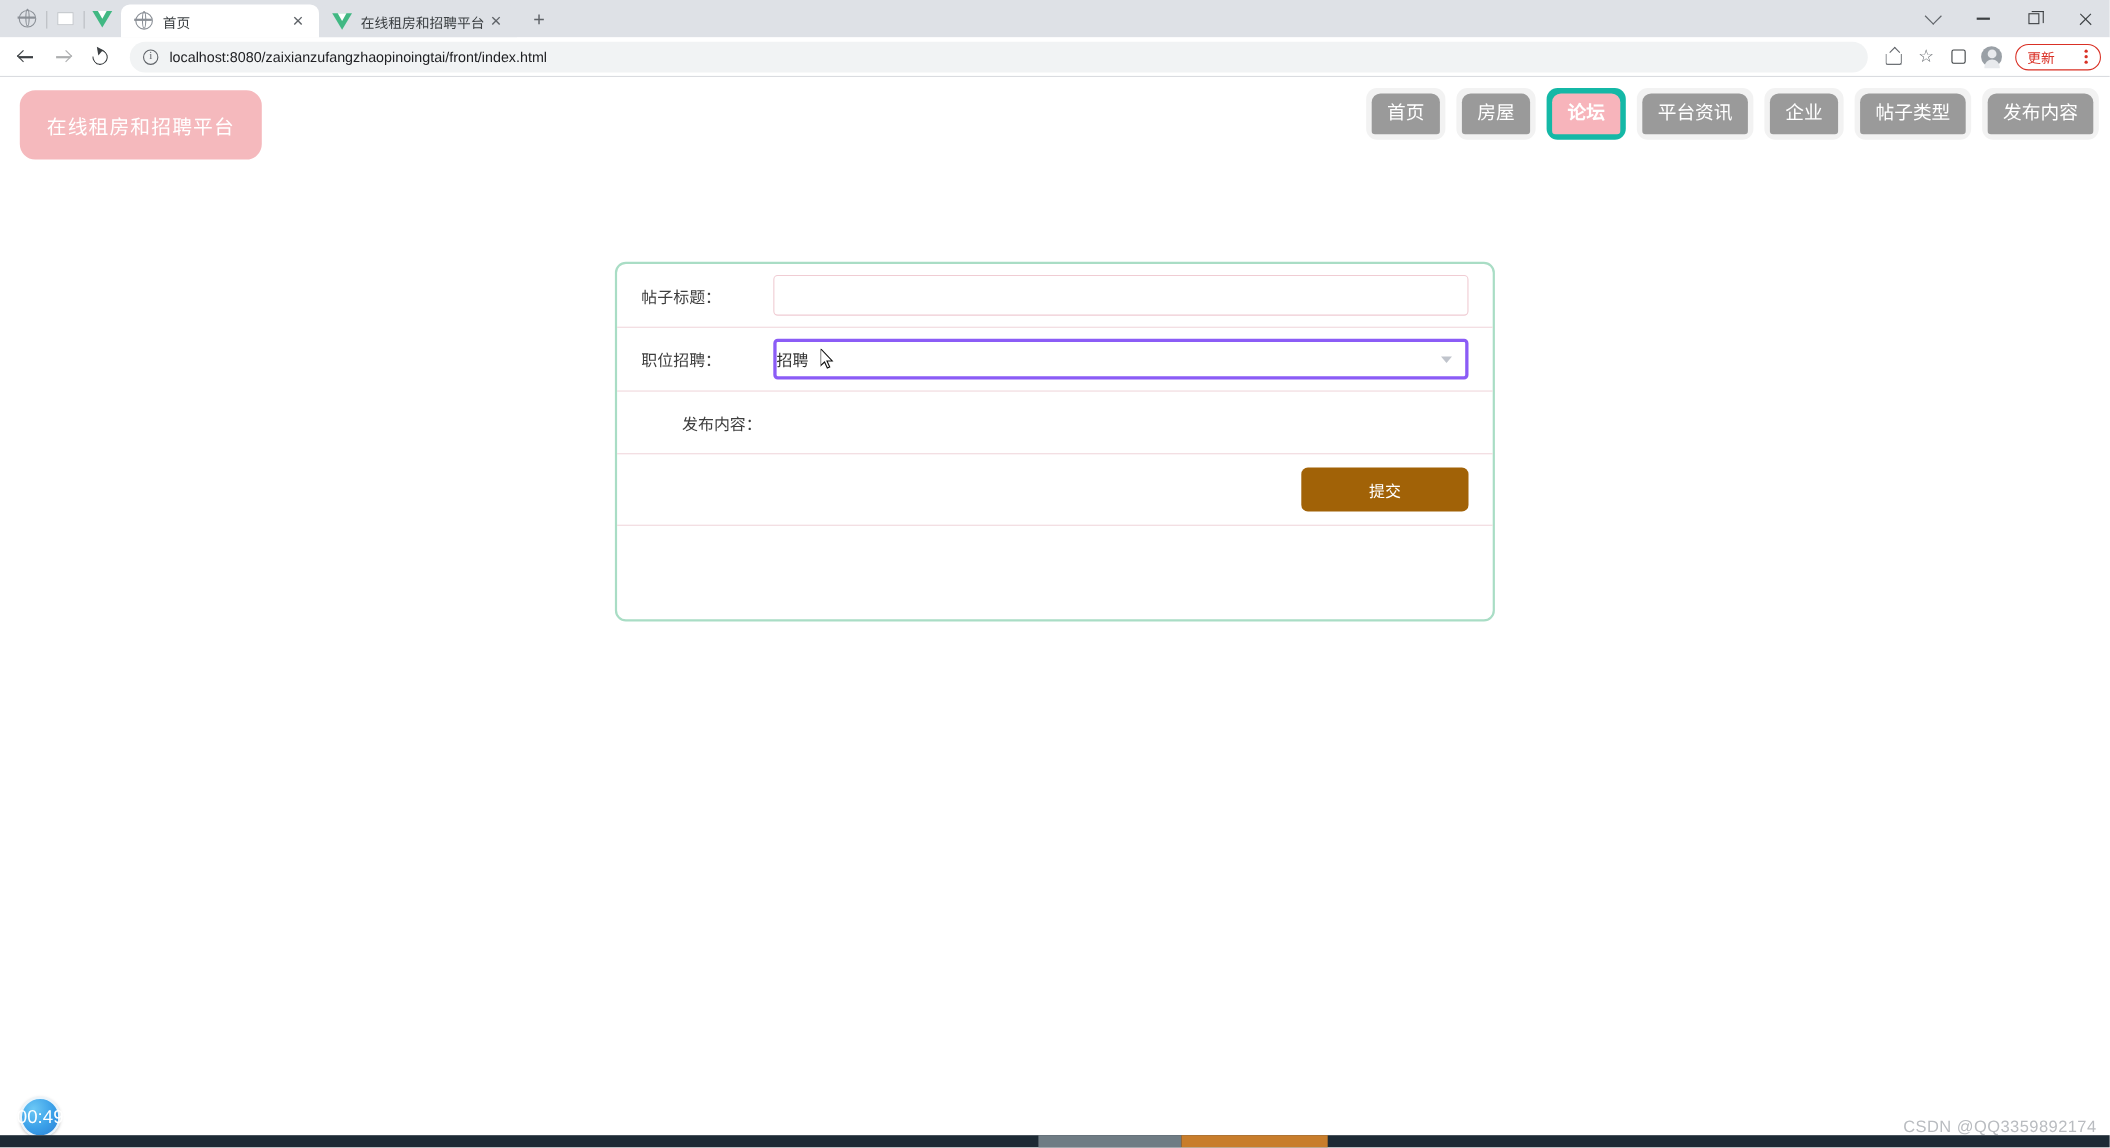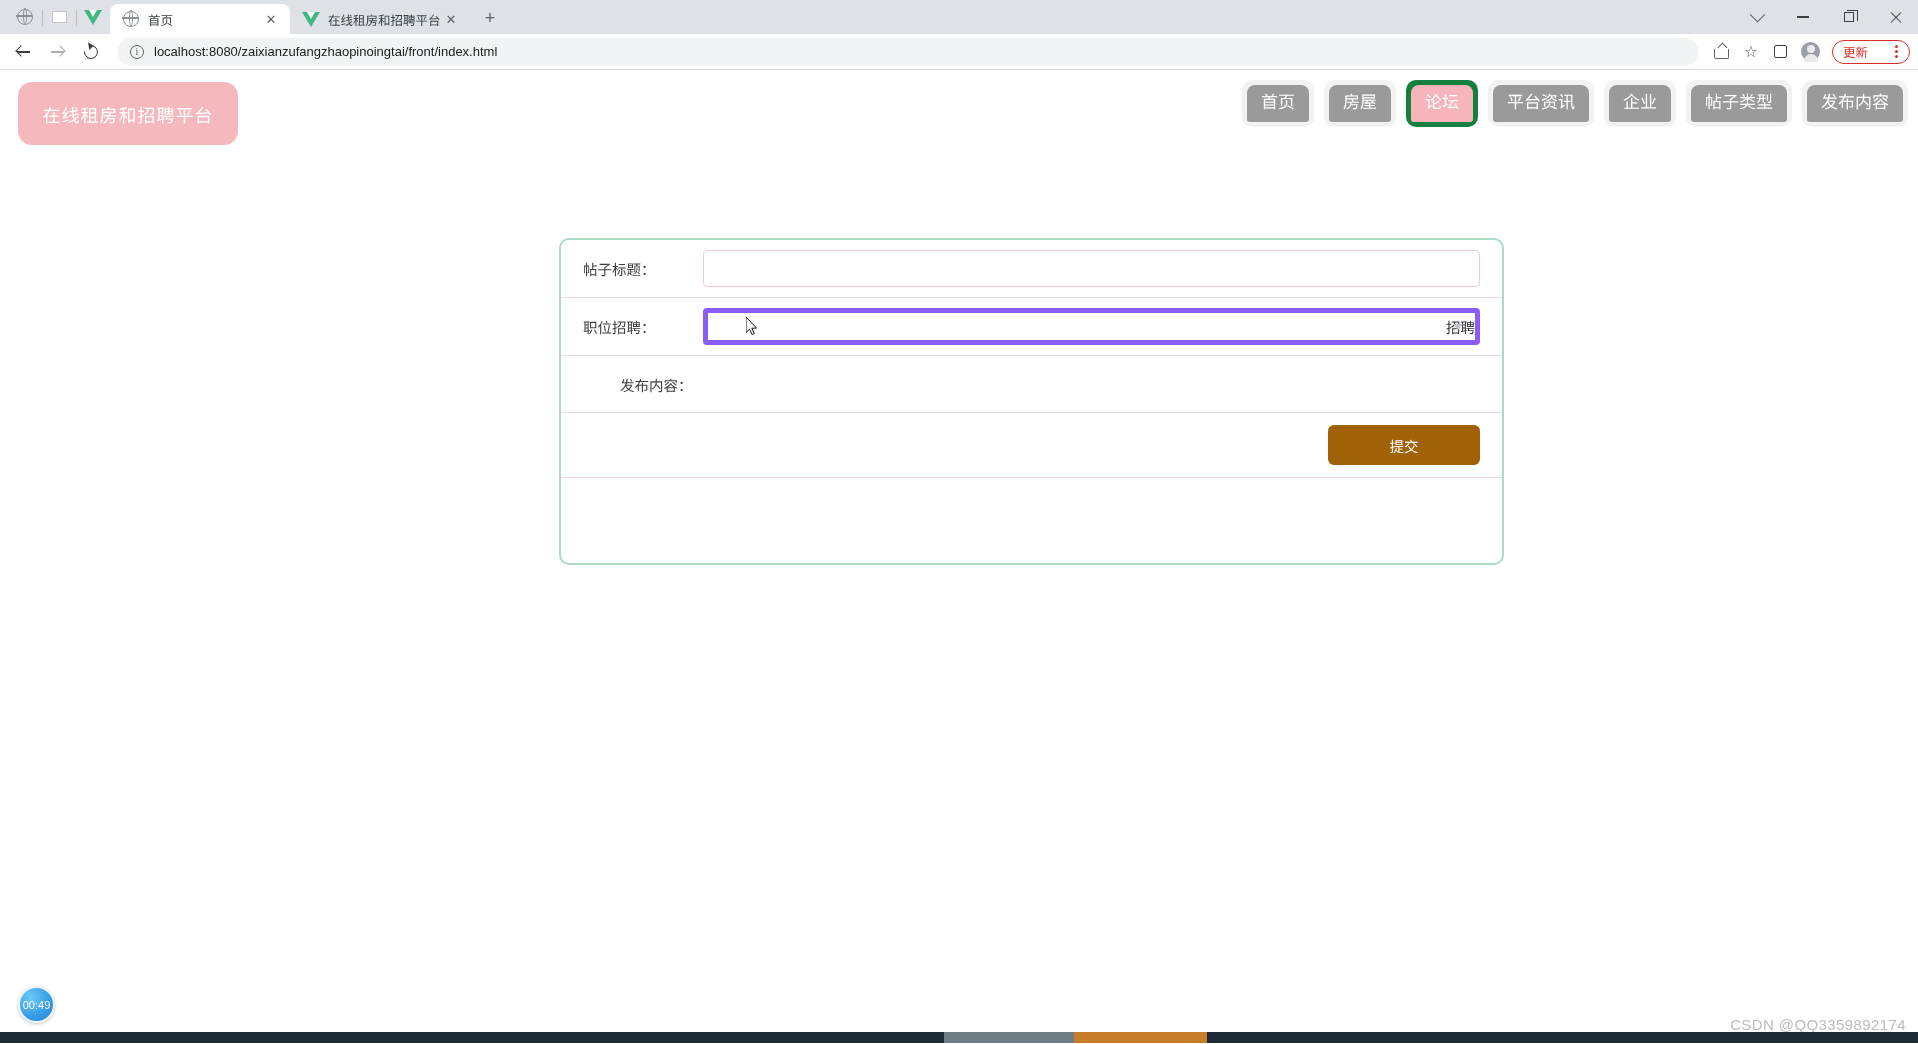--- a/index.html
+++ b/index.html
@@ -190,27 +190,27 @@
   }
   .nav-inner {
     background: #9a9a9a;
     border-radius: 8px 8px 3px 3px;
     color: #ffffff;
     font-size: 17px;
     padding: 8px 14px 9px;
     white-space: nowrap;
     line-height: 1.15;
   }
-  .nav-item.active { background: #15803d; }
+  .nav-item.active { background: #14b8a6; font-weight: bold; }
   .nav-item.active .nav-inner { background: #f7b4bb; }
 
   .card {
     position: absolute;
     left: 559px; top: 168px;
-    width: 945px; height: 327px;
+    width: 800px; height: 327px;
     border: 2px solid #a9ddc5;
     border-radius: 10px;
     background: #ffffff;
   }
   .form-row {
     display: flex; align-items: center;
     border-bottom: 1px solid #f0d7dc;
     padding: 0 22px;
     min-height: 58px;
   }
@@ -223,23 +223,23 @@
   .text-input {
     width: 100%; height: 37px;
     border: 1px solid #f0ccd3; border-radius: 4px;
     background: #ffffff;
     font-size: 14px; color: #333; padding: 0 12px;
     outline: none;
     font-family: "Liberation Sans", "DejaVu Sans", sans-serif;
   }
   .select-box {
     width: 100%; height: 37px;
-    border: 5px solid #8b5cf6; border-radius: 4px;
+    border: 3px solid #8b5cf6; border-radius: 4px;
     background:#ffffff;
-    display: flex; align-items: center; justify-content: flex-end;
+    display: flex; align-items: center; justify-content: flex-start;
     position: relative;
     font-size: 14.5px; color: #333;
   }
   .select-arrow {
     position: absolute; right: 12px; top: 50%; transform: translateY(-50%);
     width: 0; height: 0;
     border-left: 5.5px solid transparent;
     border-right: 5.5px solid transparent;
     border-top: 6px solid #c0c4cc;
   }
@@ -257,26 +257,26 @@
     font-family: "Liberation Sans", "DejaVu Sans", sans-serif;
   }
 
   .cursor {
     position: absolute; left: 746px; top: 247px;
     width: 12px; height: 19px; pointer-events: none;
   }
   .cursor svg { display:block; }
 
   .timer-badge {
-    position: absolute; left: 18px; bottom: 20px;
+    position: absolute; left: 18px; bottom: 9px;
     width: 37px; height: 37px; border-radius: 50%;
     background: radial-gradient(circle at 32% 28%, #6cc8f5 0%, #3a9fe8 55%, #2a7fd4 100%);
     border: 2px solid #eaf4fb;
     display: flex; align-items: center; justify-content: center;
-    color: #ffffff; font-size: 11px;
+    color: #ffffff; font-size: 17px;
     box-shadow: 0 1px 3px rgba(0,0,0,.25);
     text-align: center;
   }
   .watermark {
     position: absolute; right: 12px; bottom: 10px;
     color: #b9bcc0; font-size: 15px; letter-spacing: .4px;
   }
   .taskbar {
     position: absolute; left: 0; bottom: 0; width: 1918px; height: 11px;
     background: #1d2a35;

